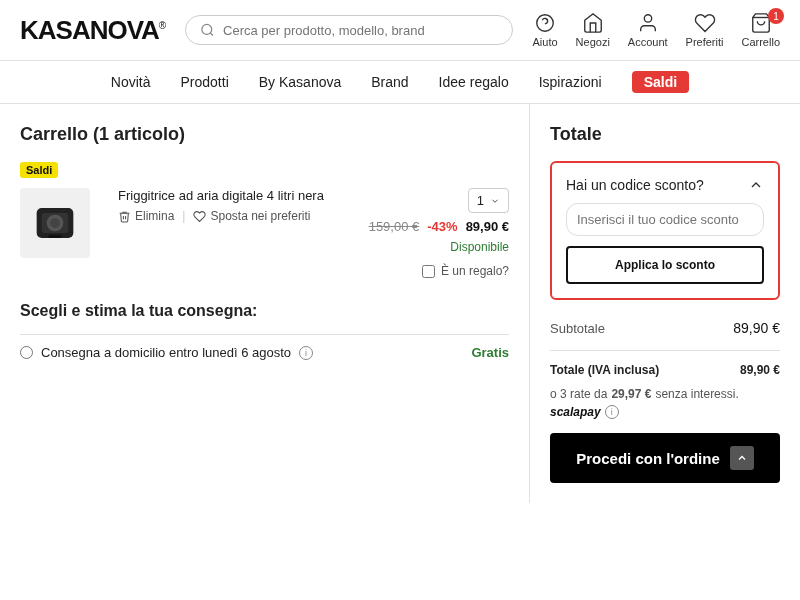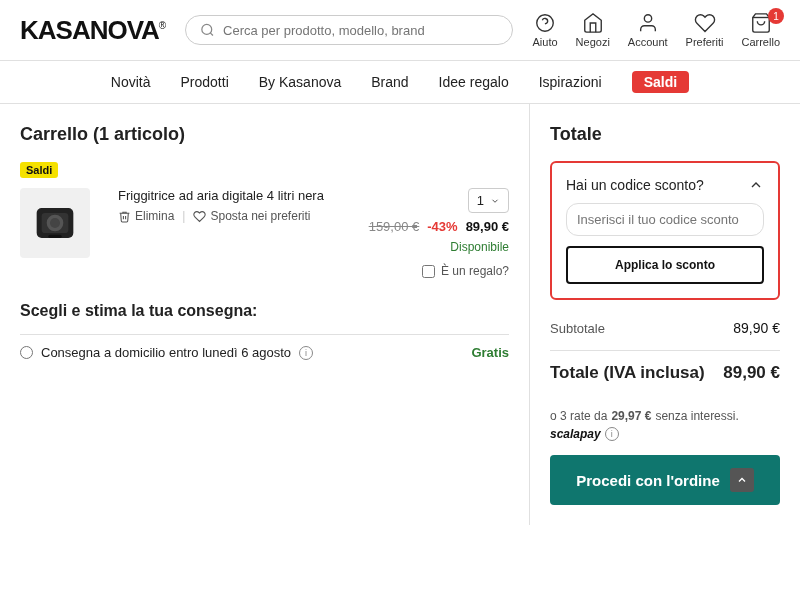--- a/index.html
+++ b/index.html
@@ -61,24 +61,24 @@
 
     
     .discount-box { border: 2.5px solid #e53935; border-radius: 6px; padding: 14px; margin-bottom: 16px; }
     .discount-header { display: flex; align-items: center; justify-content: space-between; margin-bottom: 10px; cursor: pointer; }
     .discount-header-text { font-size: 14px; color: #222; }
     .discount-input { width: 100%; border: 1px solid #ddd; border-radius: 12px; padding: 8px 10px; font-size: 13px; color: #aaa; outline: none; margin-bottom: 10px; }
     .apply-btn { width: 100%; background: #fff; border: 2px solid #111; border-radius: 4px; padding: 10px; font-size: 12px; font-weight: 700; cursor: pointer; color: #111; }
 
     .subtotal-row { display: flex; justify-content: space-between; align-items: center; font-size: 13px; color: #555; margin-bottom: 14px; padding-top: 4px; text-align: right; }
     .subtotal-val { font-size: 14px; color: #111; font-weight: 500; }
-    .total-row { display: flex; justify-content: space-between; align-items: flex-end; font-size: 17px; font-weight: 700; margin-bottom: 26px; border-top: 1px solid #e0e0e0; padding-top: 12px; }
+    .total-row { display: flex; justify-content: space-between; align-items: flex-end; font-size: 12px; font-weight: 700; margin-bottom: 10px; border-top: 1px solid #e0e0e0; padding-top: 12px; }
     .scalapay-row { font-size: 12px; color: #555; margin-bottom: 14px; display: flex; align-items: center; gap: 4px; flex-wrap: wrap; }
     .scalapay-logo { color: #111; font-weight: 700; font-style: italic; }
-    .procedi-btn { width: 100%; background: #0f766e; color: #fff; border: none; border-radius: 4px; padding: 13px; font-size: 15px; font-weight: 700; cursor: pointer; display: flex; align-items: center; justify-content: center; gap: 10px; }
+    .procedi-btn { width: 100%; background: #000000; color: #fff; border: none; border-radius: 4px; padding: 13px; font-size: 15px; font-weight: 700; cursor: pointer; display: flex; align-items: center; justify-content: center; gap: 10px; }
     .chevron-up { display: inline-flex; align-items: center; justify-content: center; background: #555; border-radius: 3px; width: 24px; height: 24px; }
 
     .info-icon { display: inline-flex; align-items: center; justify-content: center; border: 1px solid #888; border-radius: 50%; width: 14px; height: 14px; font-size: 9px; color: #888; cursor: pointer; }
   </style>
 </head>
 <body>
 
 <div class="header">
   <div class="logo">
     <span>KASANOVA</span><sup>®</sup>

